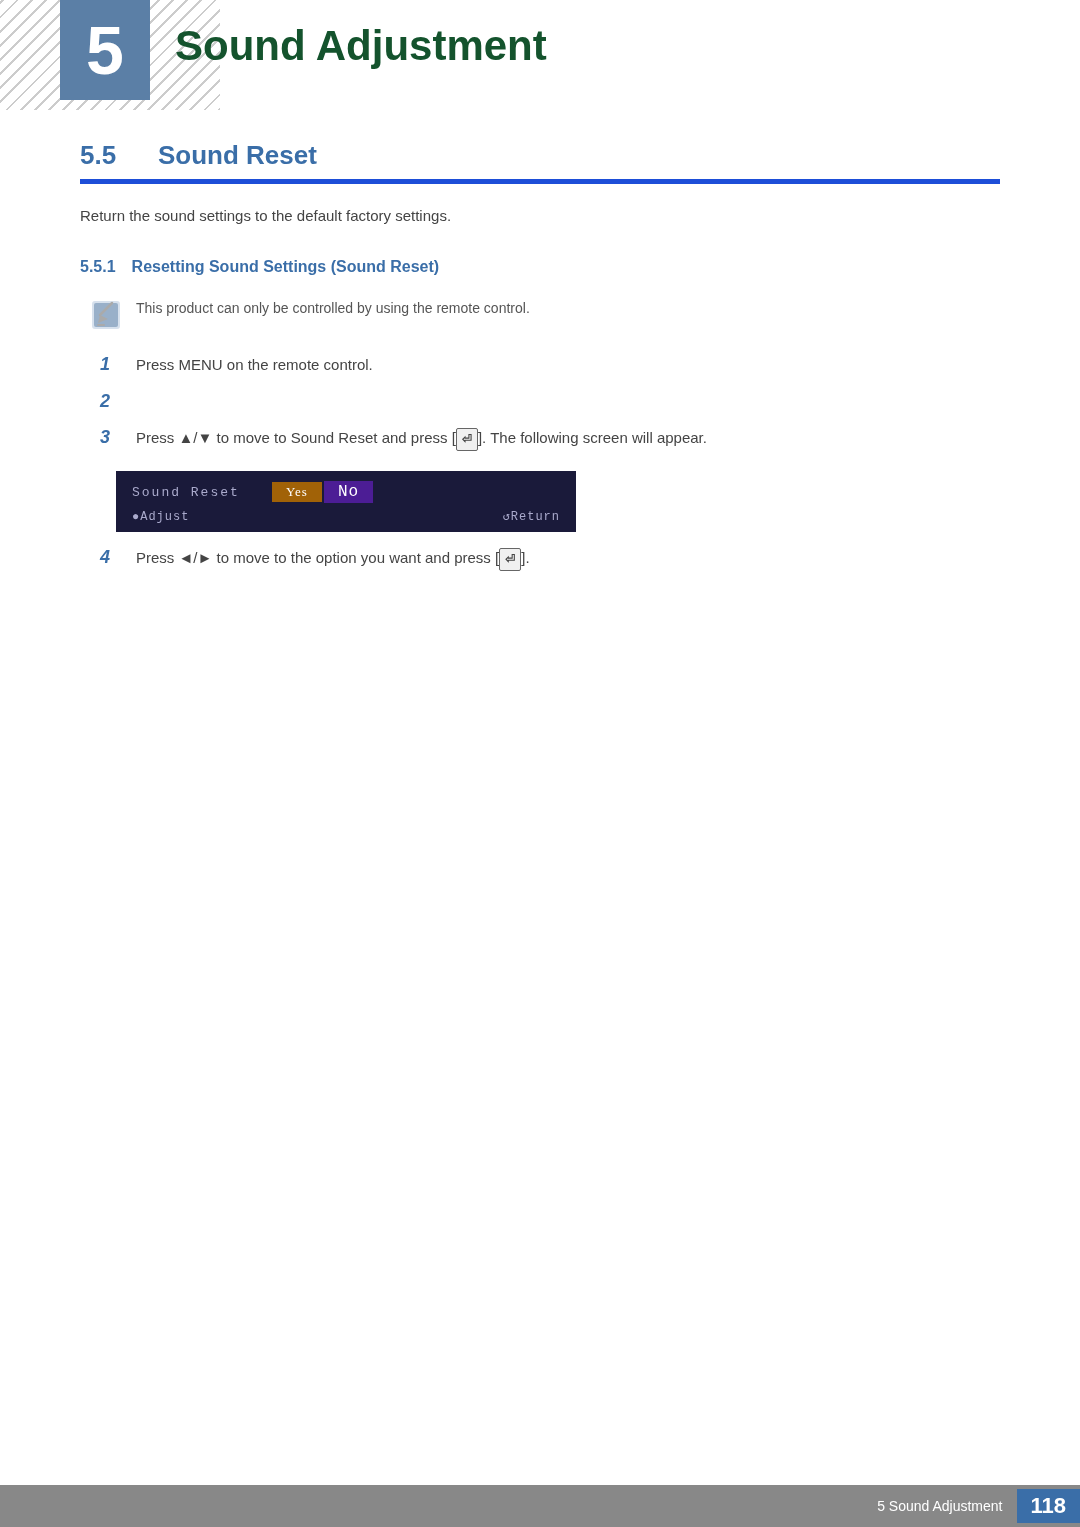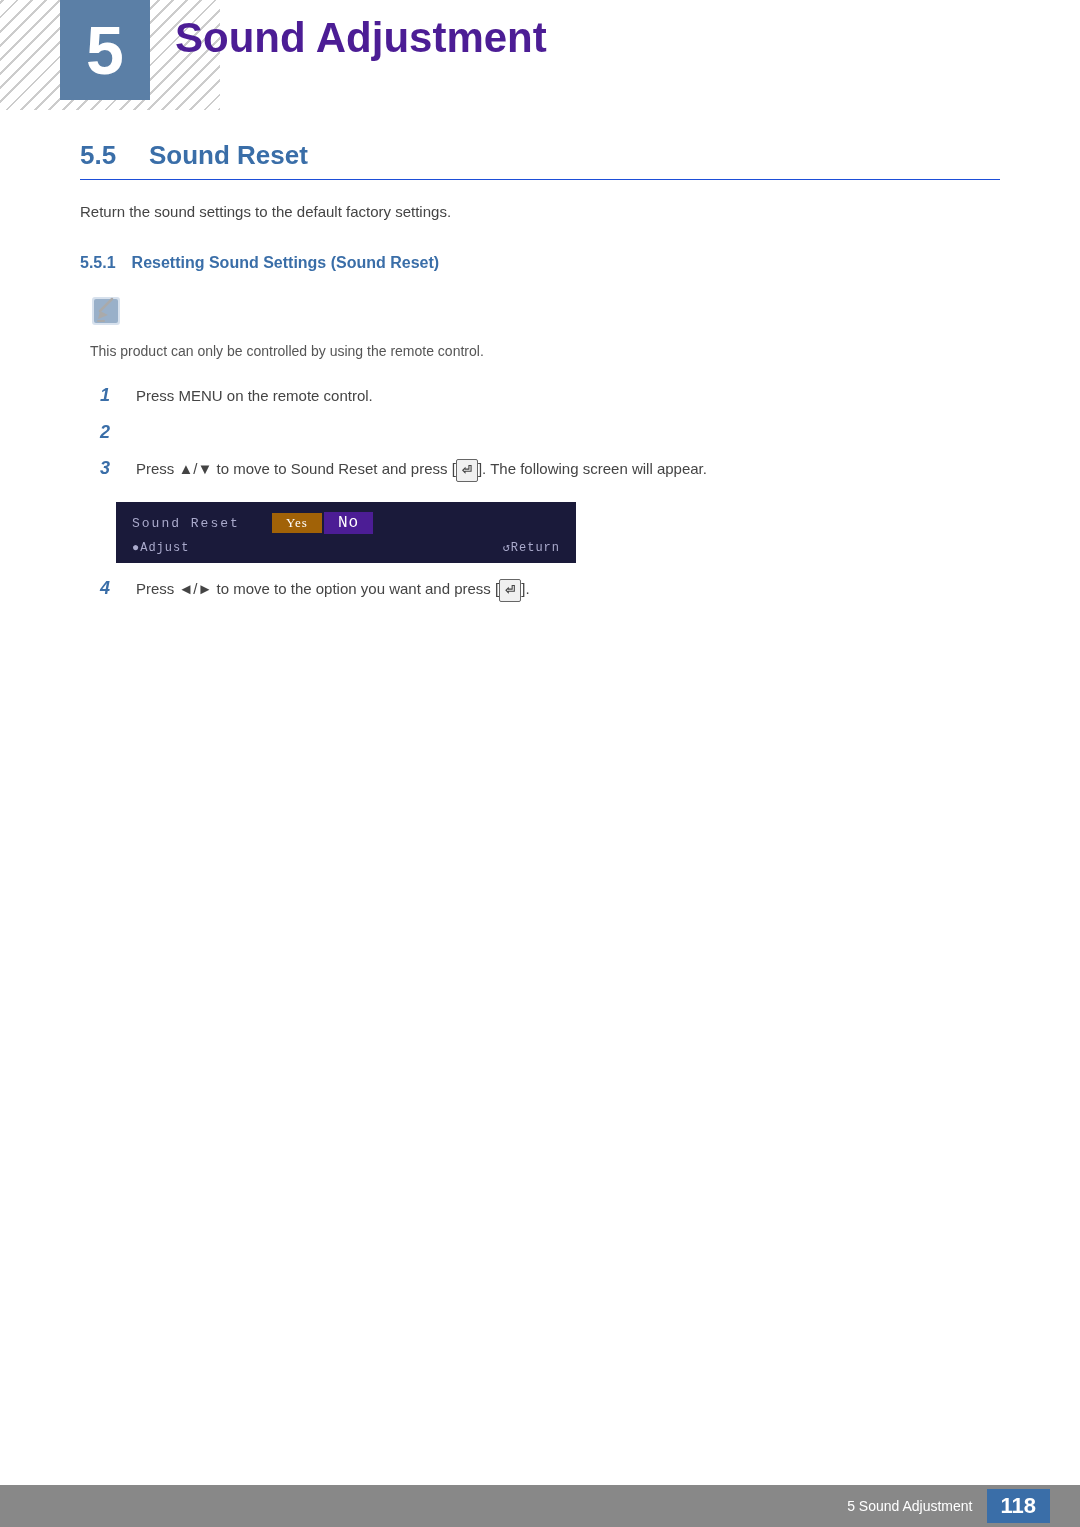--- a/index.html
+++ b/index.html
@@ -59,39 +59,39 @@
     .chapter-number {
       font-size: 68px;
       font-weight: bold;
       color: #ffffff;
       line-height: 1;
     }
 
     .chapter-title {
       position: absolute;
       left: 175px;
-      top: 14px;
+      top: 22px;
       font-size: 42px;
       font-weight: bold;
-      color: #4c1d95;
+      color: #14532d;
     }
 
     
     .content {
       padding: 0 80px;
     }
 
     
     .section-heading {
       display: flex;
       align-items: flex-end;
-      gap: 9px;
+      gap: 18px;
       margin-bottom: 20px;
       padding-bottom: 8px;
-      border-bottom: 1px solid #1d4ed8;
+      border-bottom: 5px solid #1d4ed8;
     }
 
     .section-number {
       font-size: 26px;
       font-weight: bold;
       color: #3a6ea8;
       min-width: 60px;
     }
 
     .section-title {
@@ -116,21 +116,20 @@
       margin-bottom: 22px;
     }
 
     
     .note-box {
       display: flex;
       align-items: flex-start;
       gap: 14px;
       margin-bottom: 22px;
       padding: 0 0 0 10px;
-      flex-direction: column;
     }
 
     .note-icon {
       width: 32px;
       height: 32px;
       flex-shrink: 0;
       margin-top: 1px;
     }
 
     .note-text {
@@ -257,21 +256,20 @@
     .page-footer {
       position: absolute;
       bottom: 0;
       left: 0;
       right: 0;
       height: 42px;
       background: #888888;
       display: flex;
       align-items: center;
       justify-content: flex-end;
-      padding-right: 30px;
       gap: 14px;
     }
 
     .footer-text {
       color: #ffffff;
       font-size: 14px;
     }
 
     .footer-page-number {
       background: #3a6ea8;

